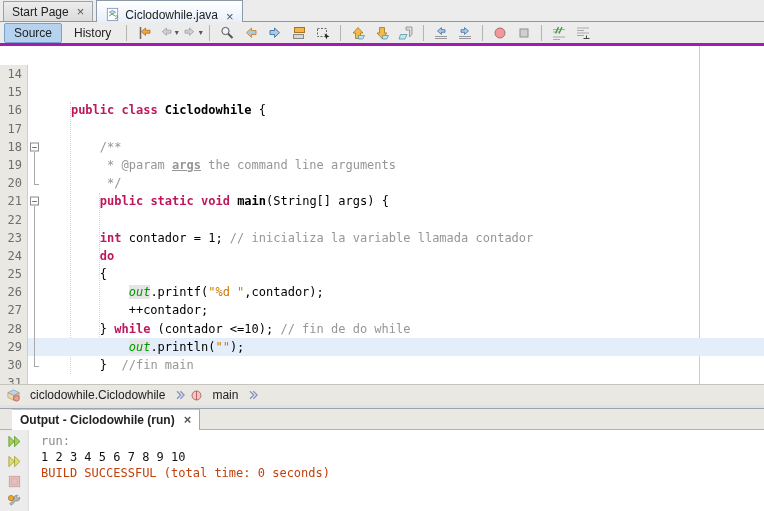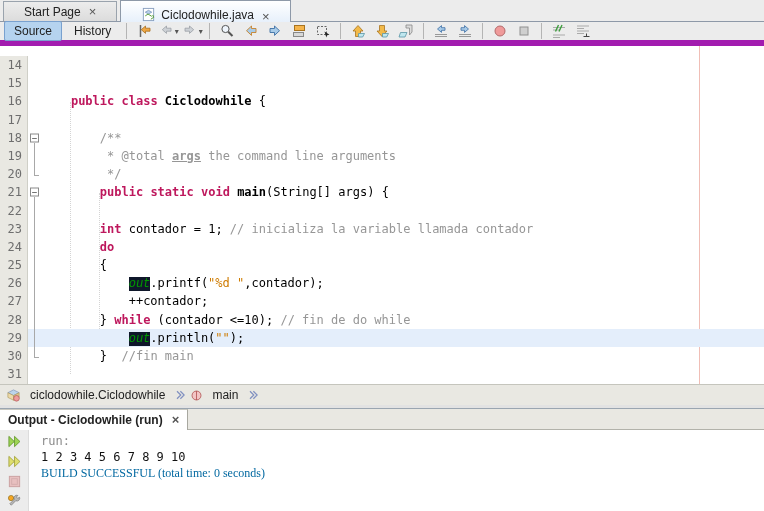--- a/index.html
+++ b/index.html
@@ -1,86 +1,86 @@
 <!DOCTYPE html>
 <html><head>
 <meta charset="utf-8">
 <style>
   html,body{margin:0;padding:0;background:#d0d0d0;}
   .window{width:764px;height:511px;background:#ececec;font-family:"Liberation Sans",sans-serif;
           position:relative;overflow:hidden;box-sizing:border-box;font-size:12px;color:#222;}
 
   
   .doc-tabs{height:22px;display:flex;align-items:flex-end;background:#ececec;border-bottom:1px solid #8e99a8;box-sizing:border-box;}
-  .doc-tab{display:flex;align-items:center;gap:5px;height:20px;padding:0 20px;box-sizing:border-box;
+  .doc-tab{display:flex;align-items:center;gap:5px;height:20px;padding:0 8px;box-sizing:border-box;
            border:1px solid #9aa3ad;border-bottom:none;background:linear-gradient(#ececec,#dcdcdc);
            margin-left:3px;font-size:12px;cursor:default;}
   .doc-tab.active{background:linear-gradient(#ffffff,#e7f0fb);margin-bottom:-1px;height:22px;border-color:#8e99a8;align-items:flex-end;}
   .close-x{color:#555;font-size:13px;line-height:10px;margin-left:3px;}
   .doc-tab .ticon svg{display:block;}
 
   
-  .toolbar{height:24px;display:flex;align-items:center;background:#ececec;border-bottom:6px solid #a21caf;box-sizing:border-box;padding-left:4px;}
+  .toolbar{height:24px;display:flex;align-items:center;background:#ececec;border-bottom:3px solid #a21caf;box-sizing:border-box;padding-left:4px;}
   .src-btn{padding:2px 9px;background:#b5d3ef;border:1px solid #79a1cf;border-radius:2px;margin-right:2px;}
   .hist-btn{padding:2px 9px;background:transparent;border:1px solid transparent;}
   .tb-sep{width:1px;height:16px;background:#b4b4b4;margin:0 5px;display:inline-block;}
   .tb-btn{width:22px;height:20px;display:inline-flex;align-items:center;justify-content:center;margin:0 1px;}
   .tb-btn svg{width:16px;height:16px;display:block;}
   .dd{font-size:8px;color:#555;margin-left:1px;}
 
   
   .editor{height:338px;background:#fff;position:relative;overflow:hidden;}
   .margin-line{position:absolute;left:699px;top:0;bottom:0;width:1px;background:#f0beb6;}
   .iguide{position:absolute;width:0;border-left:1px dotted #d4d4d4;}
   .g1{left:70px;top:56px;height:272px;}
   .g2{left:99px;top:147px;height:146px;}
-  .code-lines{position:relative;padding-top:10px;}
+  .code-lines{position:relative;padding-top:19px;}
   .crow{display:flex;height:18.2px;}
   .lnum{width:28px;background:#e9e8e2;border-right:1px solid #cfcfc7;box-sizing:border-box;
         color:#6e6e6e;text-align:right;padding-right:5px;font:12px/18.2px "DejaVu Sans Mono",monospace;flex:none;}
   .fold{width:14px;flex:none;position:relative;}
   .ctext{flex:1;white-space:pre;font:12px/18.2px "DejaVu Sans Mono",monospace;color:#000;}
   .crow.hl .ctext,.crow.hl .fold{background:#e4eefb;}
   .fold-line::before{content:"";position:absolute;left:6px;top:0;bottom:0;width:1px;background:#a8a8a8;}
   .fold-end::before{content:"";position:absolute;left:6px;top:0;height:55%;width:1px;background:#a8a8a8;}
   .fold-end::after{content:"";position:absolute;left:6px;top:55%;width:5px;height:1px;background:#a8a8a8;}
   .fold-box::before{content:"\2212";position:absolute;left:2px;top:50%;transform:translateY(-50%);
         width:9px;height:9px;box-sizing:border-box;border:1px solid #8a8a8a;background:#fff;color:#444;
         font:9px/7px "DejaVu Sans Mono",monospace;text-align:center;}
   .fold-box::after{content:"";position:absolute;left:6px;top:calc(50% + 5px);bottom:0;width:1px;background:#a8a8a8;}
   .tok-kw{color:#be185d;font-weight:bold;}
   .tok-b{color:#000;font-weight:bold;}
   .tok-cm{color:#969696;}
   .tok-cmb{color:#969696;font-weight:bold;text-decoration:underline;}
   .tok-str{color:#ce7b00;}
-  .tok-out{color:#009900;font-style:italic;background:#0f172a;font-family:Liberation Mono, monospace;}
+  .tok-out{color:#009900;font-style:italic;background:#e5e5e5;}
 
   
   .breadcrumb{height:21px;background:#e9e8e2;border-top:1px solid #c5c5bd;box-sizing:border-box;
               display:flex;align-items:center;padding-left:6px;gap:4px;font-size:12px;color:#222;}
   .bc-item{display:flex;align-items:center;gap:9px;}
   .bc-item svg{display:block;}
 
   
   .splitter{height:4px;background:#e2e2e2;border-bottom:1px solid #9aa5b0;box-sizing:border-box;}
 
   
   .output{height:102px;display:flex;flex-direction:column;background:#fff;}
   .otabs{height:21px;background:#e9e8e2;border-bottom:1px solid #b2b2aa;box-sizing:border-box;display:flex;align-items:flex-end;flex:none;}
   .otab{display:flex;align-items:center;gap:6px;height:21px;box-sizing:border-box;padding:0 8px;background:#fff;
-        border-right:1px solid #a8a8a0;border-top:1px solid #c8c8c0;font-weight:bold;font-size:12px;margin-bottom:-1px;}
+        border-right:1px solid #a8a8a0;border-top:1px solid #c8c8c0;font-weight:bold;font-size:12px;margin-bottom:-1px;margin-left:12px;}
   .obody{flex:1;display:flex;min-height:0;}
   .otb{width:29px;flex:none;background:#ececec;border-right:1px solid #dcdcdc;display:flex;flex-direction:column;align-items:center;padding:4px 0 2px 0;gap:4px;box-sizing:border-box;}
   .ob-btn{width:20px;height:17px;display:flex;align-items:center;justify-content:center;}
   .ob-btn svg{width:15px;height:15px;display:block;}
   .ob-options{margin-top:auto;}
   .otext{flex:1;padding:3px 0 0 12px;font:12px/16px "DejaVu Sans Mono",monospace;}
   .o-muted{color:#8a8a8a;}
   .o-plain{color:#111;}
-  .o-success{color:#0369a1;font-family:Liberation Serif, serif;}
+  .o-success{color:#c2410c;}
 </style>
 </head>
 <body>
 
 <div class="window">
 
   <div class="doc-tabs">
     <div class="doc-tab">
       <span>Start Page</span>
       <span class="close-x">×</span>
@@ -236,21 +236,21 @@
           <div class="ctext"></div>
         </div>
         <div class="crow">
           <div class="lnum">18</div>
           <div class="fold fold-box"></div>
           <div class="ctext"><span>        </span><span class="tok-cm">/**</span></div>
         </div>
         <div class="crow">
           <div class="lnum">19</div>
           <div class="fold fold-line"></div>
-          <div class="ctext"><span class="tok-cm">         * @total </span><span class="tok-cmb">args</span><span class="tok-cm"> the command line arguments</span></div>
+          <div class="ctext"><span class="tok-cm">         * @param </span><span class="tok-cmb">args</span><span class="tok-cm"> the command line arguments</span></div>
         </div>
         <div class="crow">
           <div class="lnum">20</div>
           <div class="fold fold-end"></div>
           <div class="ctext"><span class="tok-cm">         */</span></div>
         </div>
         <div class="crow">
           <div class="lnum">21</div>
           <div class="fold fold-box"></div>
           <div class="ctext"><span>        </span><span class="tok-kw">public</span><span> </span><span class="tok-kw">static</span><span> </span><span class="tok-kw">void</span><span> </span><span class="tok-b">main</span><span>(String[] args) {</span></div>

